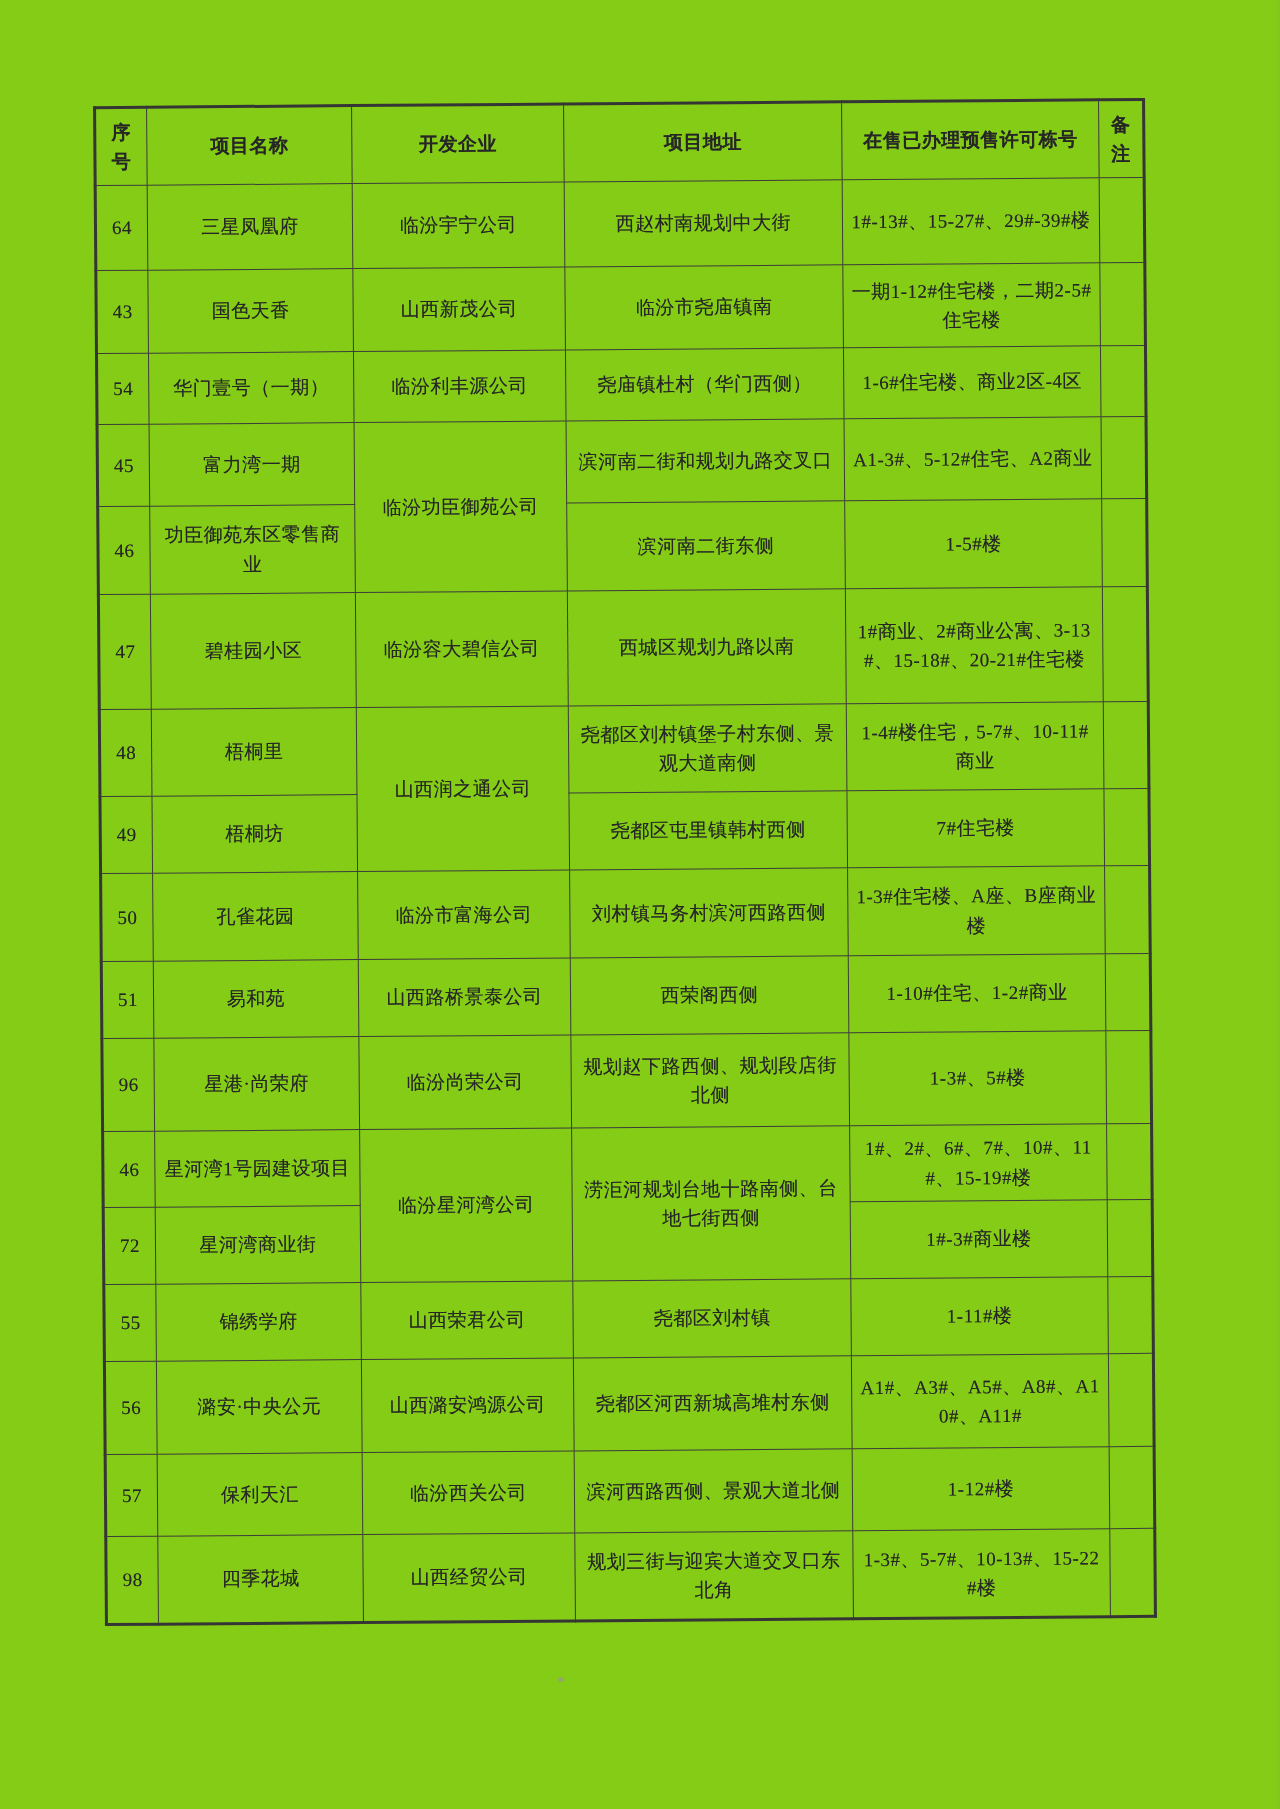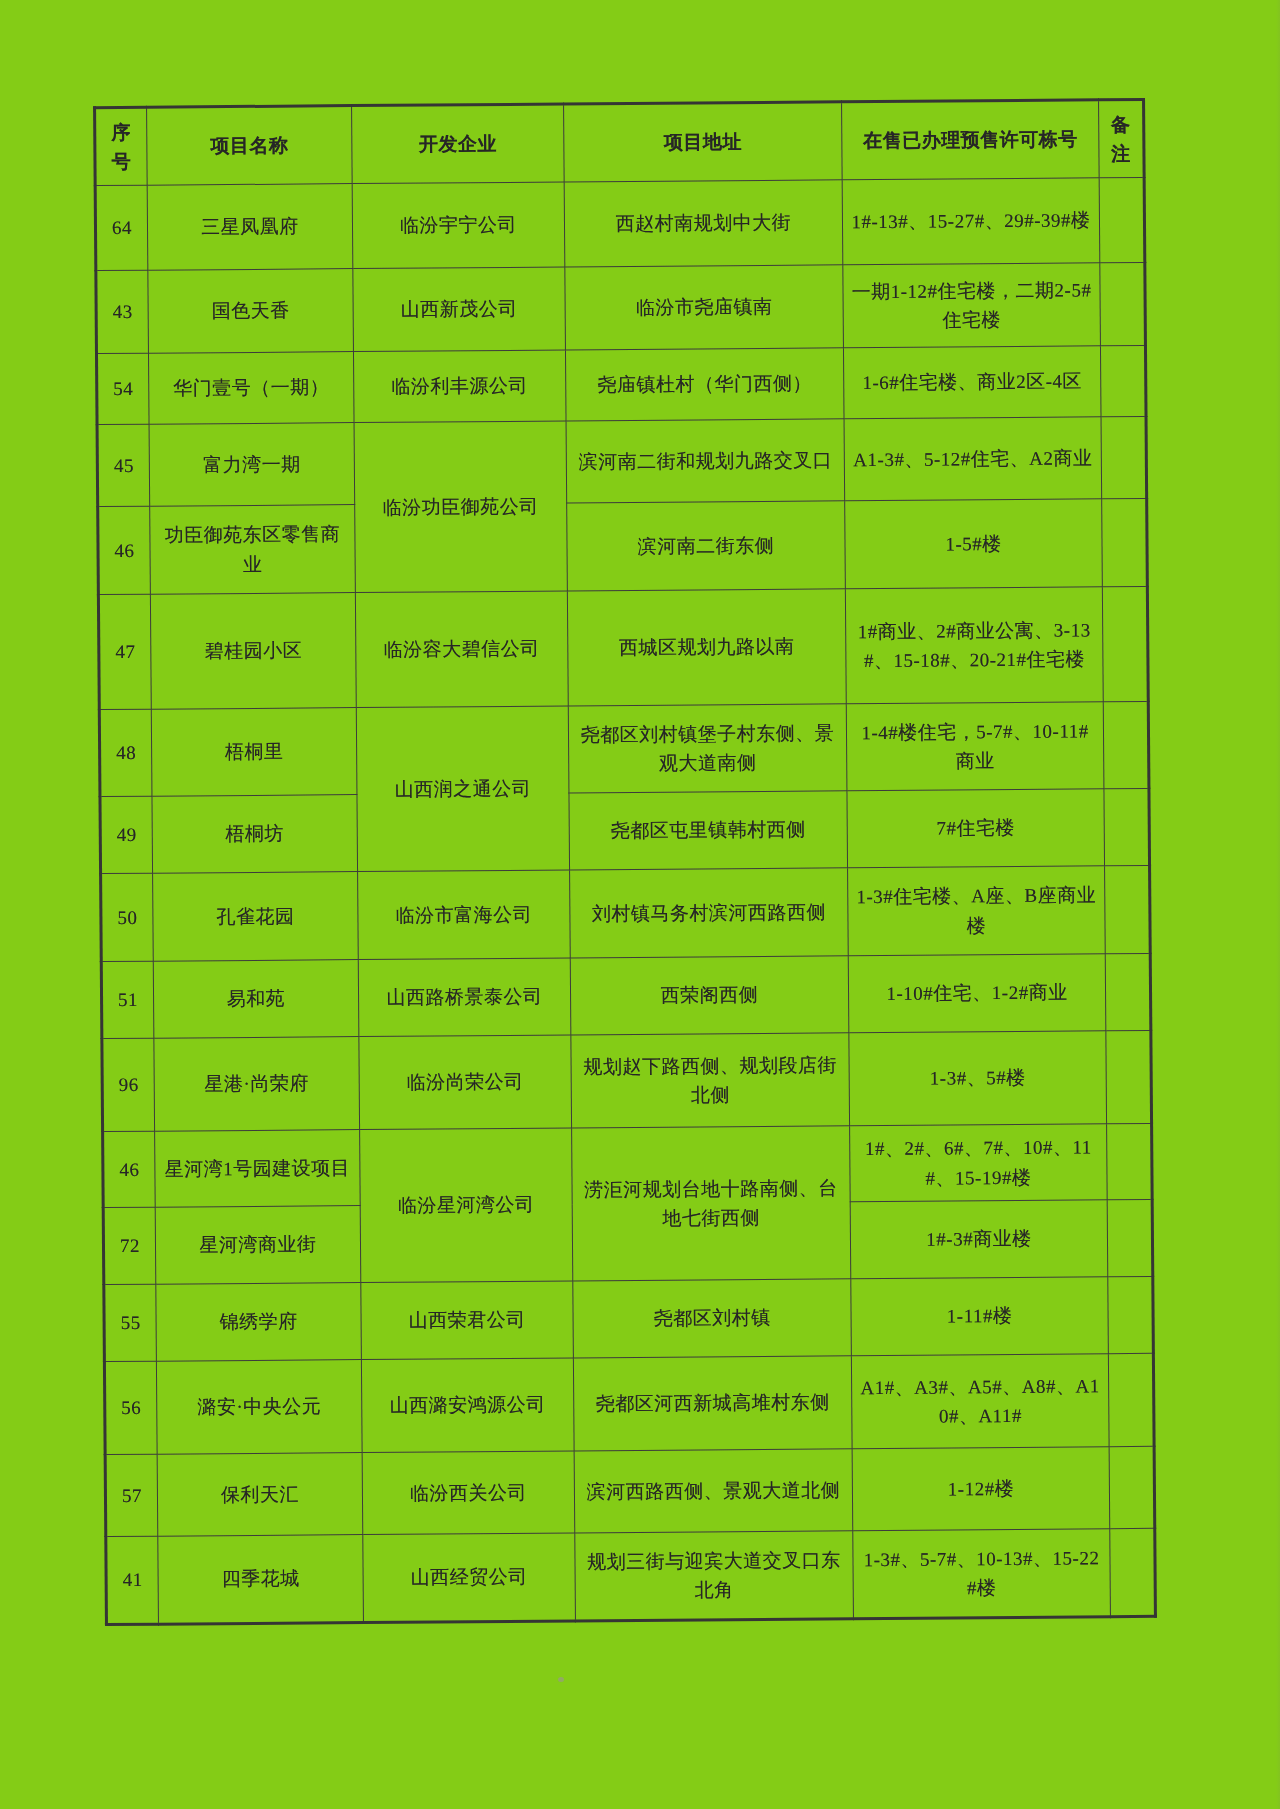--- a/index.html
+++ b/index.html
@@ -207,21 +207,21 @@
           </tr>
           <tr style="height: 82px;">
             <td>57</td>
             <td>保利天汇</td>
             <td>临汾西关公司</td>
             <td>滨河西路西侧、景观大道北侧</td>
             <td>1-12#楼</td>
             <td></td>
           </tr>
           <tr style="height: 88px;">
-            <td>41</td>
+            <td>98</td>
             <td>四季花城</td>
             <td>山西经贸公司</td>
             <td>规划三街与迎宾大道交叉口东北角</td>
             <td>1-3#、5-7#、10-13#、15-22#楼</td>
             <td></td>
           </tr>
         </tbody>
     </table>
   </div>
   <div class="speck"></div>

